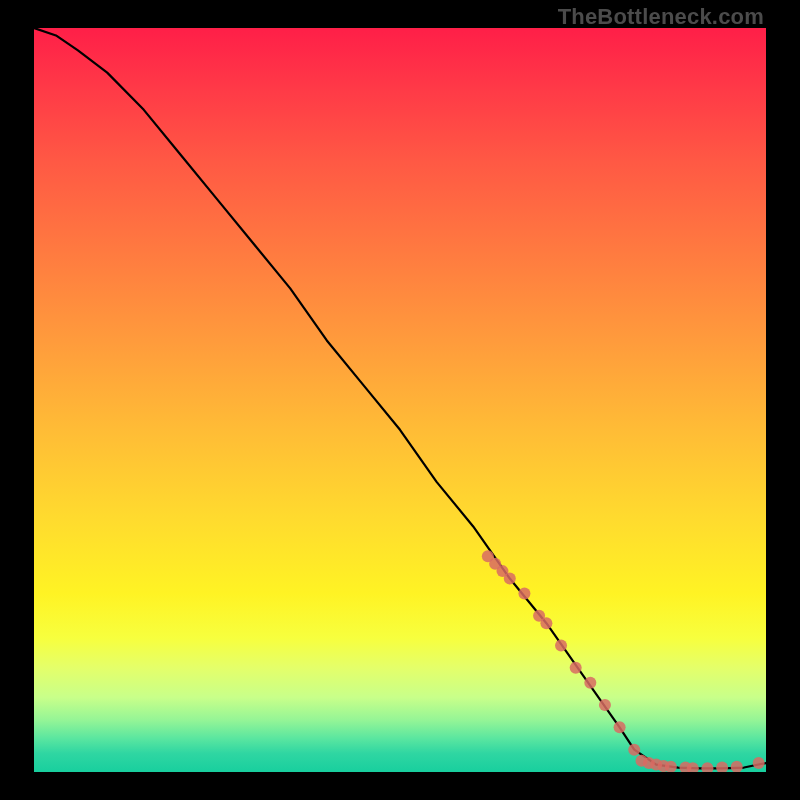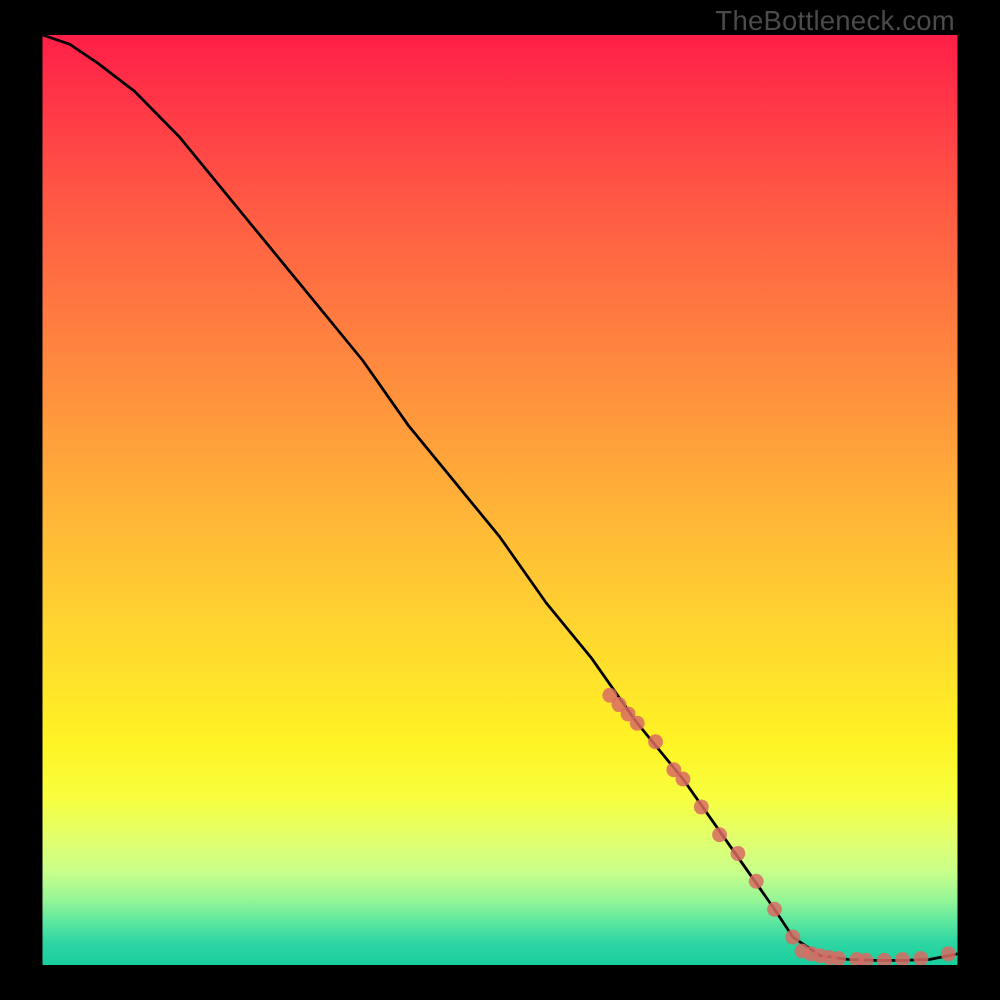--- a/index.html
+++ b/index.html
@@ -49,21 +49,21 @@
   .svg-layer {
     position: absolute;
     inset: 0;
   }
   .watermark {
     position: absolute;
     top: 4px;
     right: 36px;
     color: #4b4b4b;
     font-size: 22px;
-    font-weight: 400;
+    font-weight: 700;
     letter-spacing: 0.2px;
     user-select: none;
   }
 </style>
 </head>
 <body>
 
 <div class="frame">
   <div class="watermark">TheBottleneck.com</div>
   <div class="plot">

